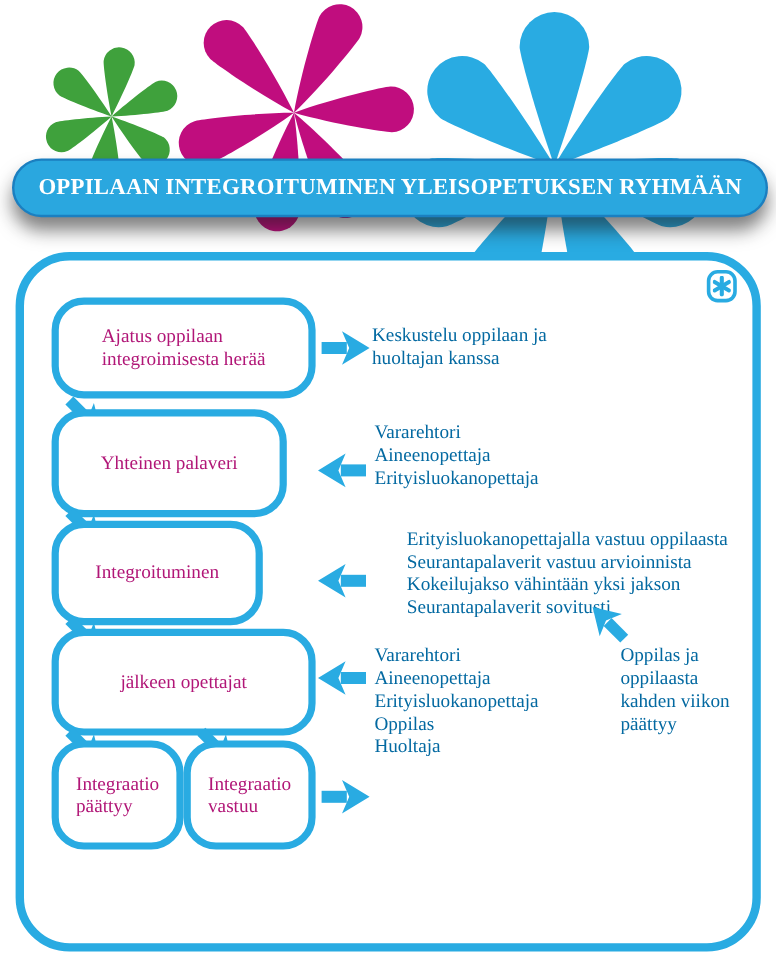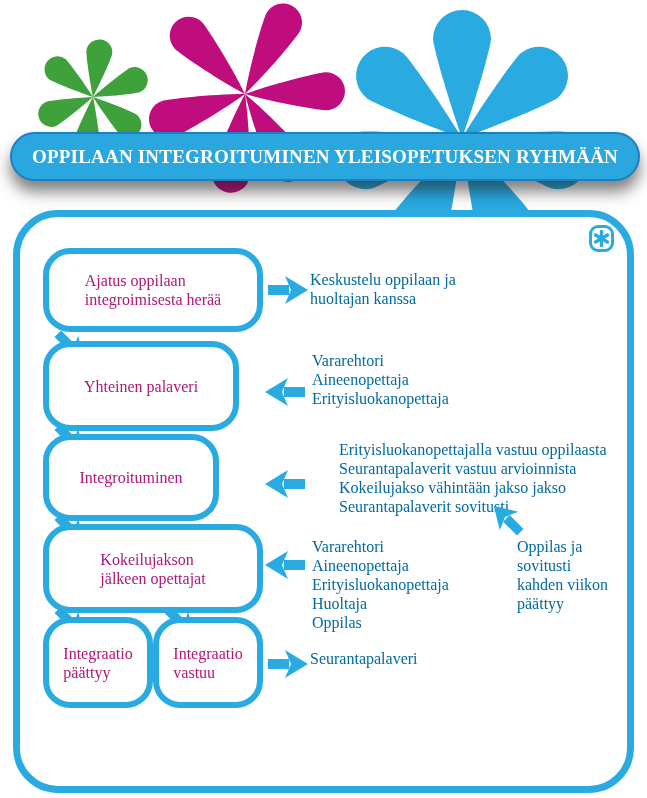--- a/index.html
+++ b/index.html
@@ -191,66 +191,65 @@
         <svg viewBox="0 0 40 30">
             <g fill="#29ABE2">
           <rect x="0" y="10" width="21" height="10"></rect>
           <polygon points="17,1 40,15 17,29 23,15"></polygon>
         </g>
           </svg>
       </div>
       <div class="note n3">
         <span>Erityisluokanopettajalla vastuu oppilaasta</span>
         <span>Seurantapalaverit vastuu arvioinnista</span>
-        <span>Kokeilujakso vähintään jakso jakso</span>
+        <span>Kokeilujakso vähintään yksi jakson</span>
         <span>Seurantapalaverit sovitusti</span>
       </div>
 
       <div class="arr arr-downright jun j3">
         <svg viewBox="0 0 40 30">
             <g fill="#29ABE2">
           <rect x="0" y="10" width="21" height="10"></rect>
           <polygon points="17,1 40,15 17,29 23,15"></polygon>
         </g>
           </svg>
       </div>
 
       <div class="stepbox b4">
         <div class="lines">
-          <span>Kokeilujakson</span>
           <span>jälkeen opettajat</span>
         </div>
       </div>
       <div class="arr arr-left a4">
         <svg viewBox="0 0 40 30">
             <g fill="#29ABE2">
           <rect x="0" y="10" width="21" height="10"></rect>
           <polygon points="17,1 40,15 17,29 23,15"></polygon>
         </g>
           </svg>
       </div>
       <div class="note n4">
         <span>Vararehtori</span>
         <span>Aineenopettaja</span>
         <span>Erityisluokanopettaja</span>
+        <span>Oppilas</span>
         <span>Huoltaja</span>
-        <span>Oppilas</span>
       </div>
 
       <div class="arr arr-upleft adiag">
         <svg viewBox="0 0 40 30">
             <g fill="#29ABE2">
           <rect x="0" y="10" width="21" height="10"></rect>
           <polygon points="17,1 40,15 17,29 23,15"></polygon>
         </g>
           </svg>
       </div>
       <div class="note n4side">
         <span>Oppilas ja</span>
-        <span>sovitusti</span>
+        <span>oppilaasta</span>
         <span>kahden viikon</span>
         <span>päättyy</span>
       </div>
 
       <div class="arr arr-downright jun j4">
         <svg viewBox="0 0 40 30">
             <g fill="#29ABE2">
           <rect x="0" y="10" width="21" height="10"></rect>
           <polygon points="17,1 40,15 17,29 23,15"></polygon>
         </g>
@@ -279,18 +278,17 @@
       </div>
       <div class="arr arr-right a5">
         <svg viewBox="0 0 40 30">
             <g fill="#29ABE2">
           <rect x="0" y="10" width="21" height="10"></rect>
           <polygon points="17,1 40,15 17,29 23,15"></polygon>
         </g>
           </svg>
       </div>
       <div class="note n5">
-        <span>Seurantapalaveri</span>
       </div>
 
     </div>
   </div>
 </div>
 
 </body></html>

